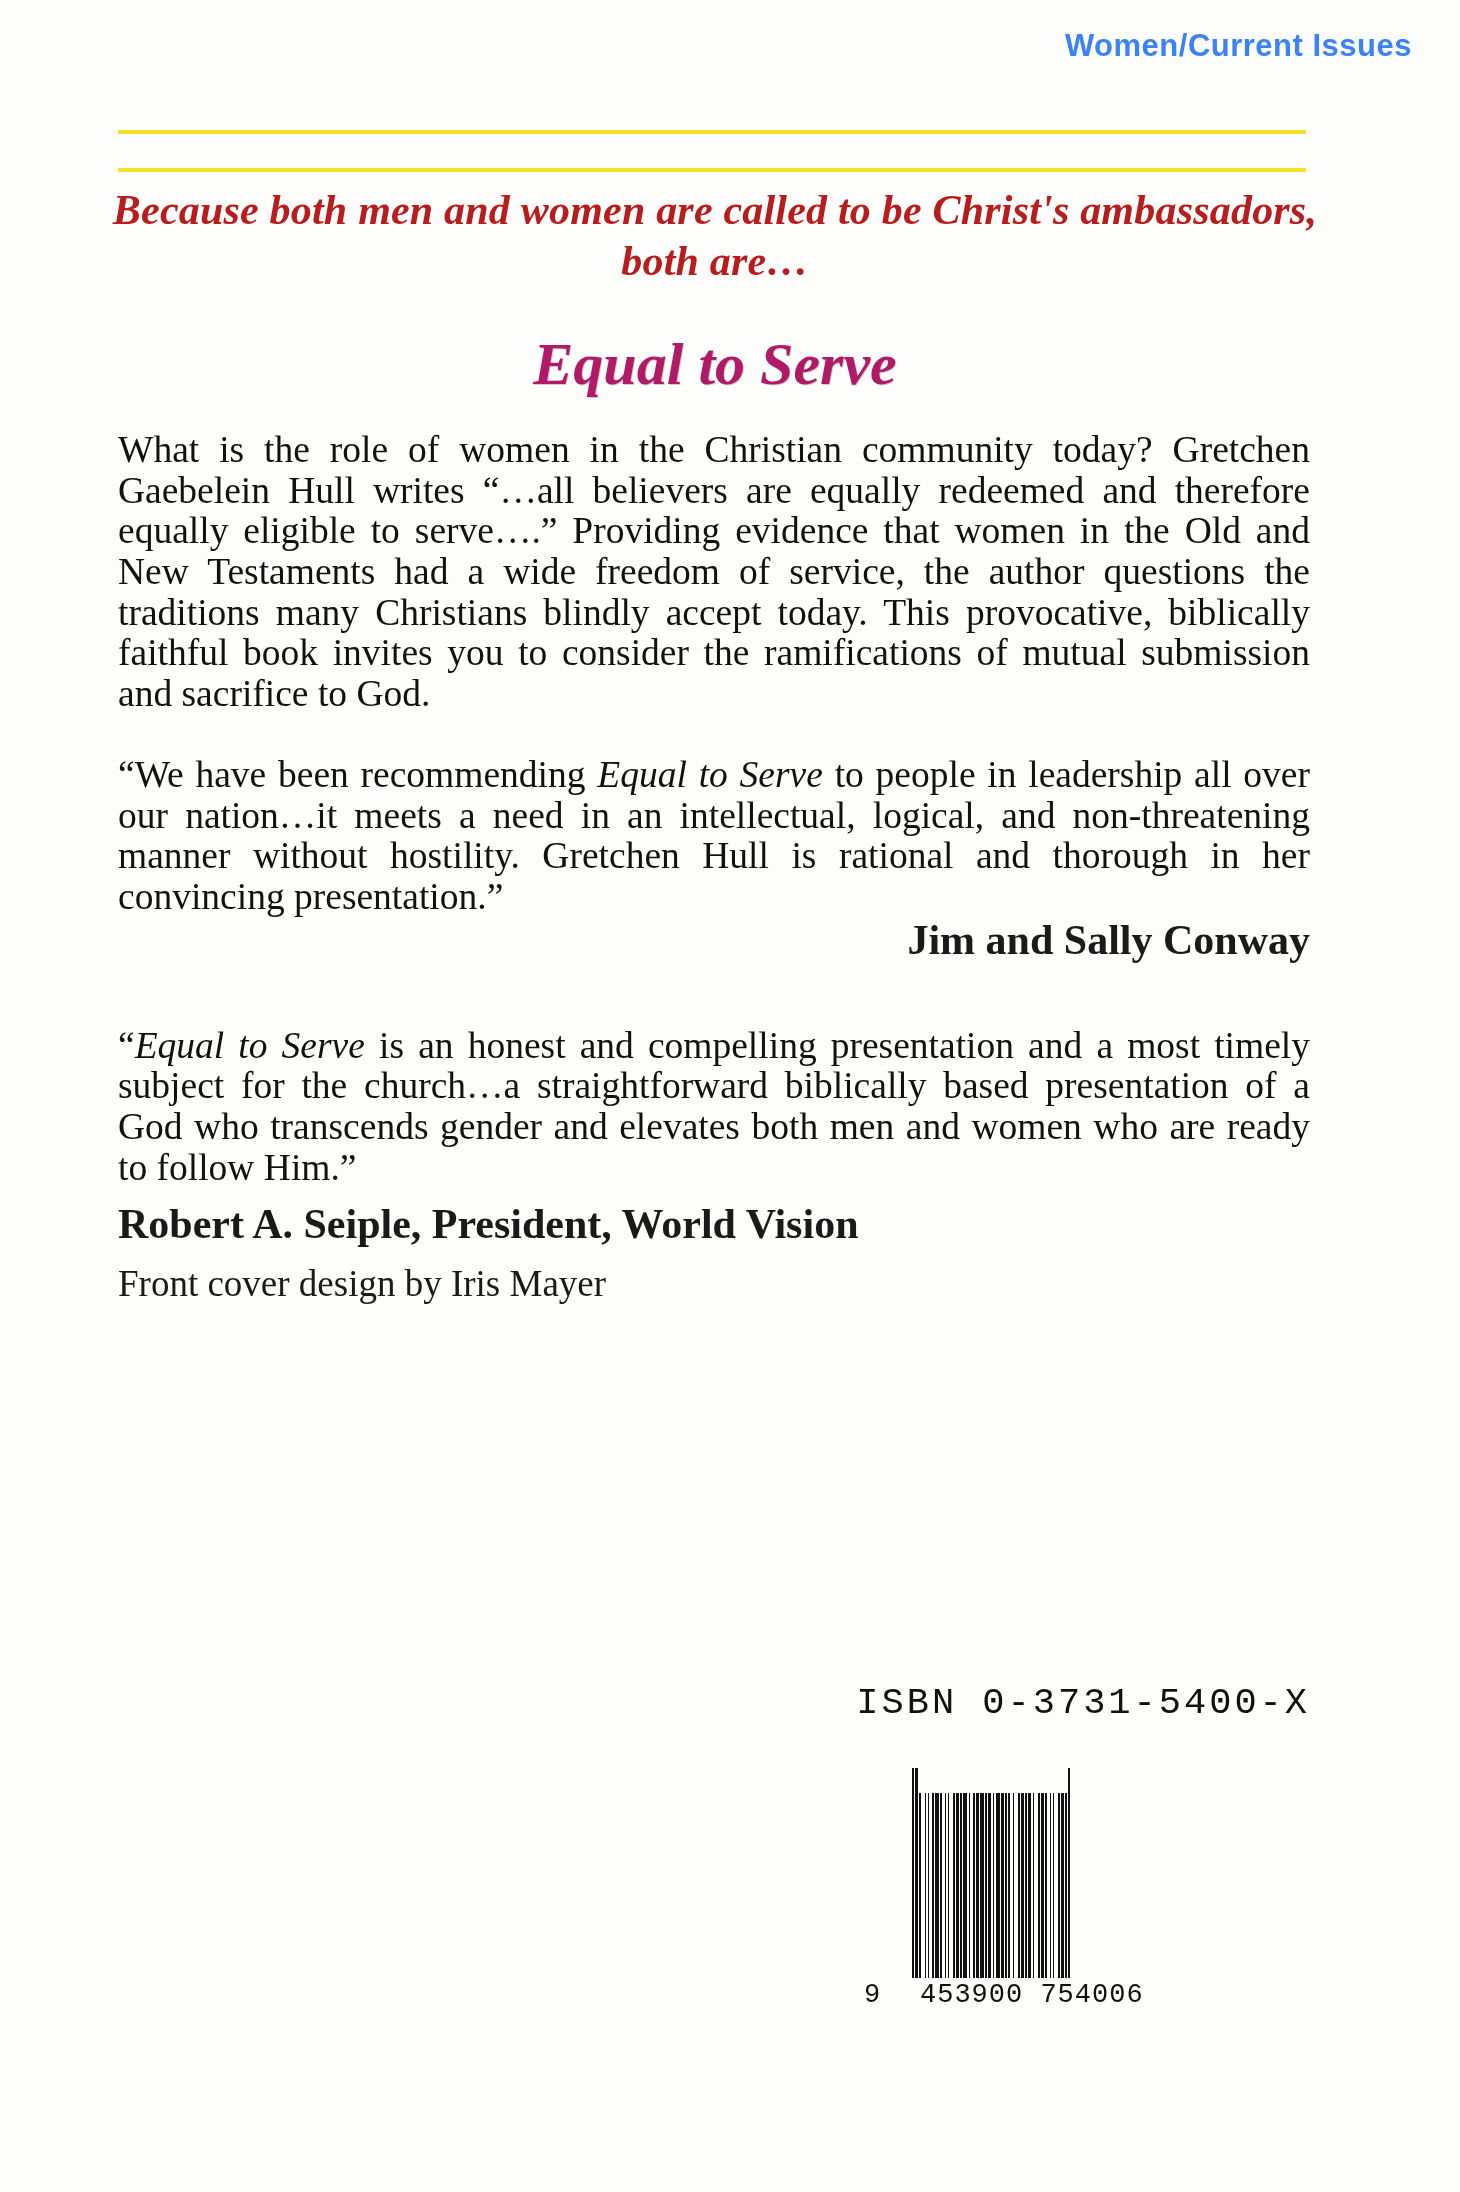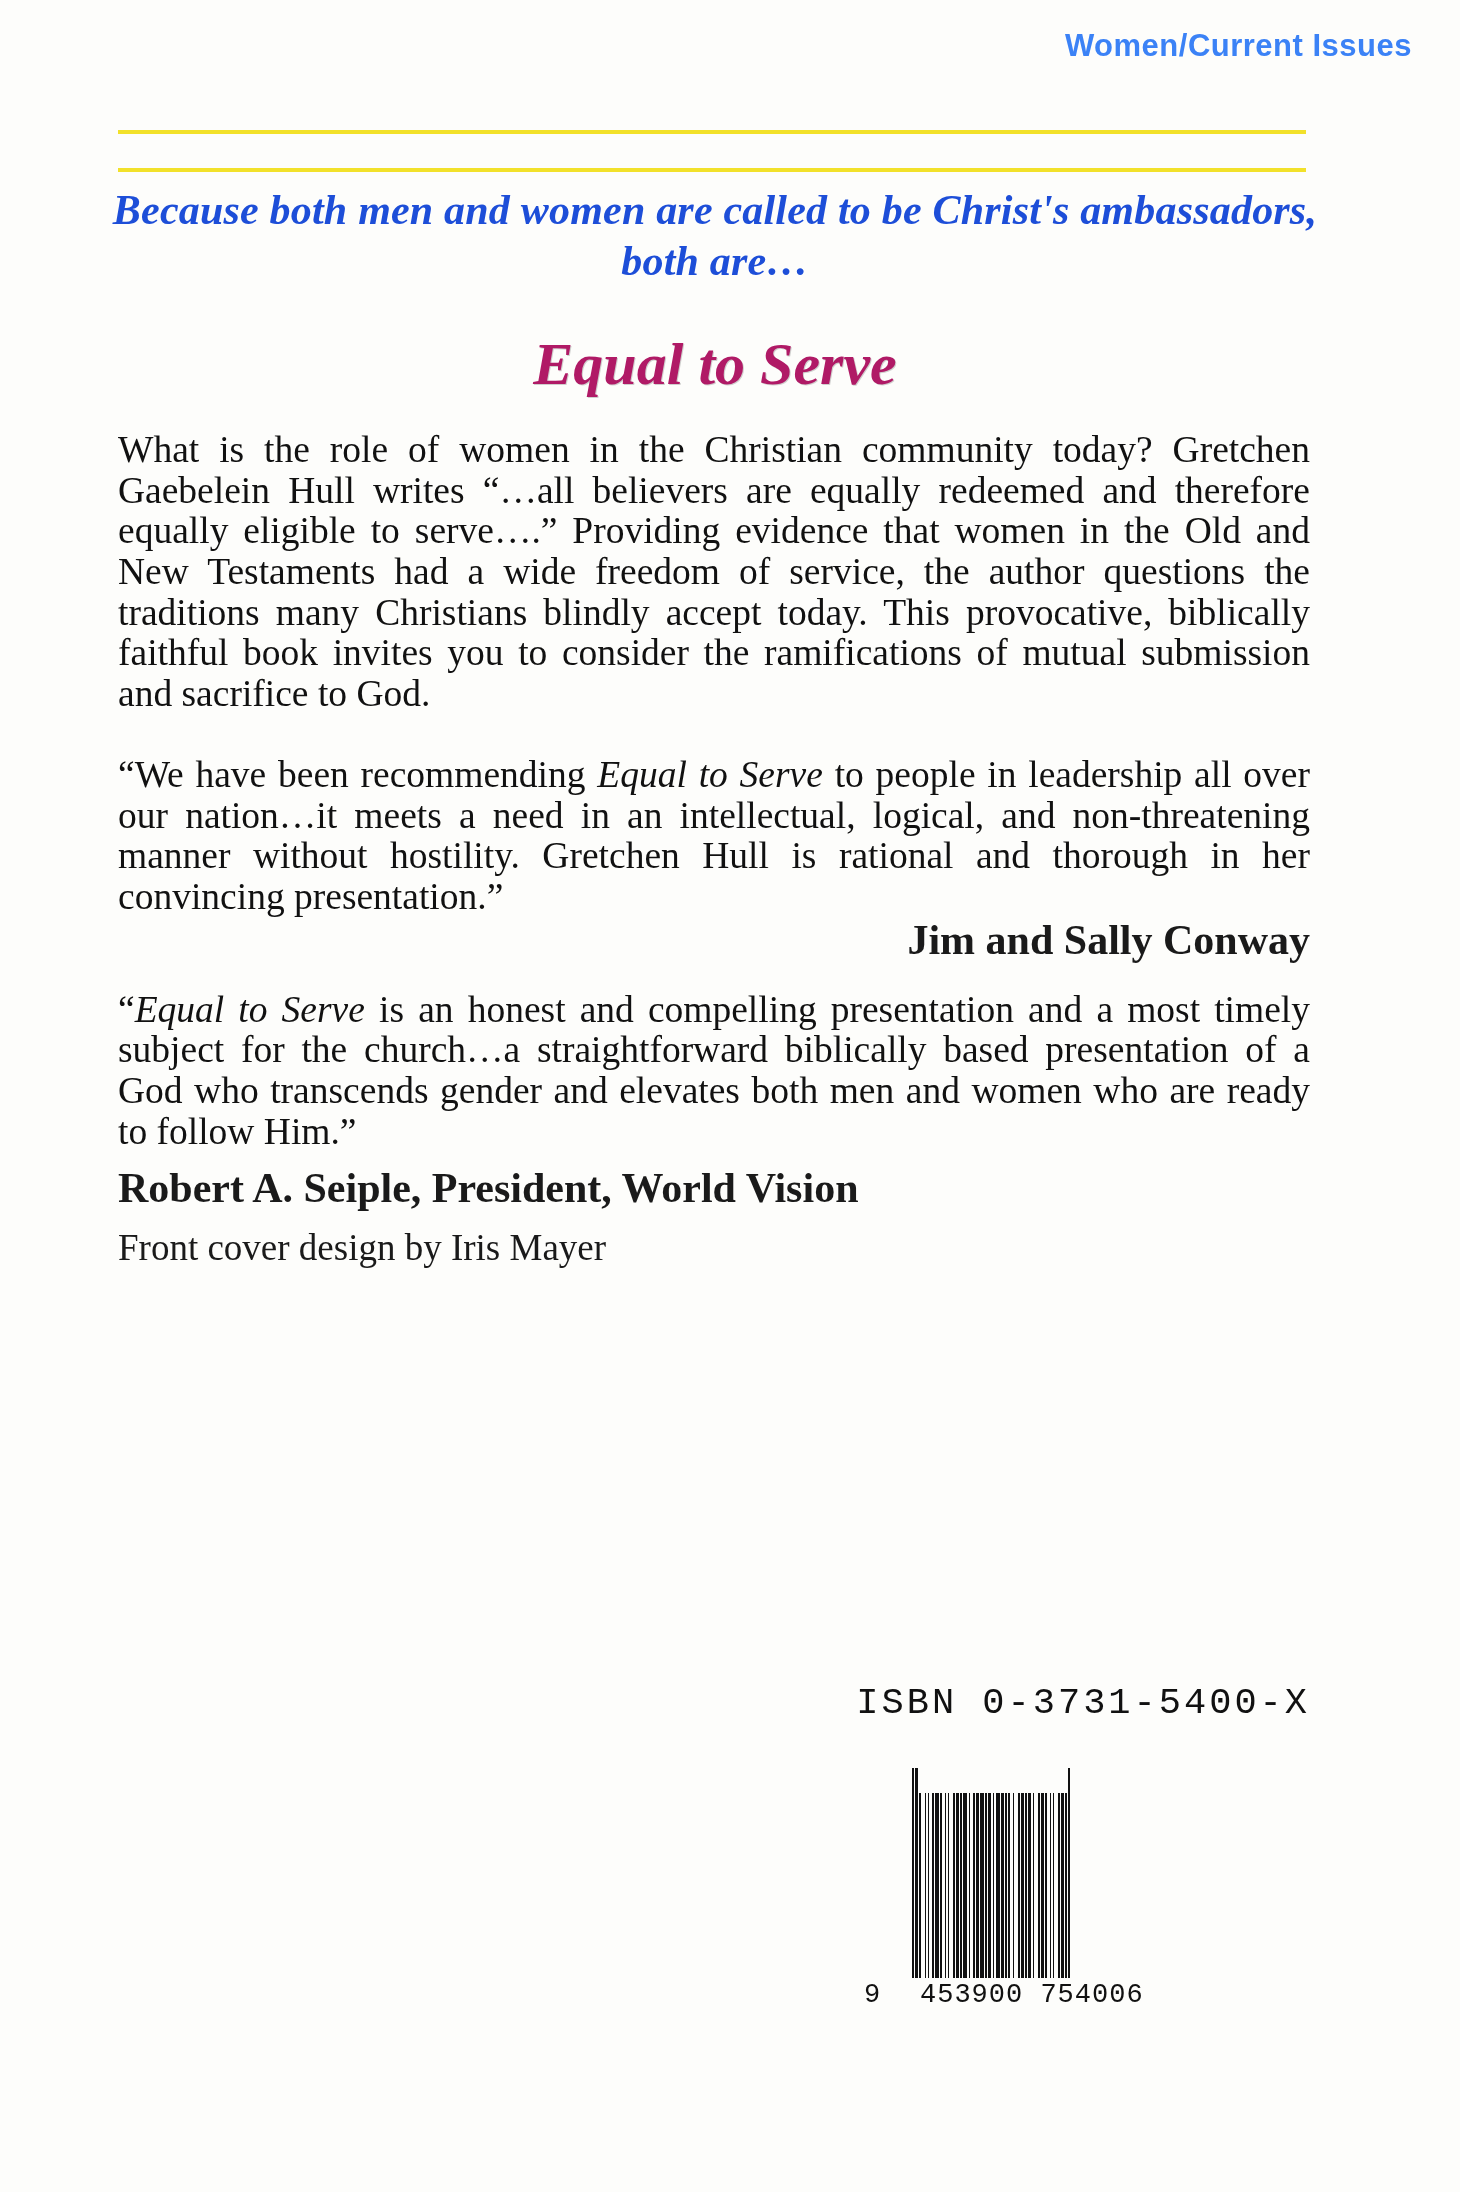--- a/index.html
+++ b/index.html
@@ -49,21 +49,21 @@
   .tagline {
     position: absolute;
     top: 185px;
     left: 110px;
     width: 1210px;
     text-align: center;
     font-style: italic;
     font-weight: bold;
     font-size: 42px;
     line-height: 1.22;
-    color: #1d4ed8;
+    color: #b91c1c;
     letter-spacing: 0.2px;
   }
 
   
   .book-title {
     position: absolute;
     top: 330px;
     left: 110px;
     width: 1210px;
     text-align: center;
@@ -187,21 +187,21 @@
 
   <div class="body-col" style="top: 430px;">
 
     <p class="para">What is the role of women in the Christian community today? Gretchen Gaebelein Hull writes “…all believers are equally redeemed and therefore equally eligible to serve….” Providing evidence that women in the Old and New Testaments had a wide freedom of service, the author questions the traditions many Christians blindly accept today. This provocative, biblically faithful book invites you to consider the ramifications of mutual submission and sacrifice to God.</p>
 
     <p class="para blurb">
       <span>“We have been recommending </span><span class="ital">Equal to Serve</span><span> to people in leadership all over our nation…it meets a need in an intellectual, logical, and non-threatening manner without hostility. Gretchen Hull is rational and thorough in her convincing presentation.”</span>
     </p>
     <span class="attrib inline-right">Jim and Sally Conway</span>
 
-    <p class="para blurb" style="margin-top: 26px;">
+    <p class="para blurb" style="margin-top: 62px;">
       <span>“</span><span class="ital">Equal to Serve</span><span> is an honest and compelling presentation and a most timely subject for the church…a straightforward biblically based presentation of a God who transcends gender and elevates both men and women who are ready to follow Him.”</span>
     </p>
     <span class="attrib" style="text-align:left; display:block; margin-top:-28px;">Robert A. Seiple, President, World Vision</span>
 
     <p class="cover-credit">Front cover design by Iris Mayer</p>
   </div>
 
   <div class="isbn">ISBN 0-3731-5400-X</div>
 
   <div class="barcode-wrap">

